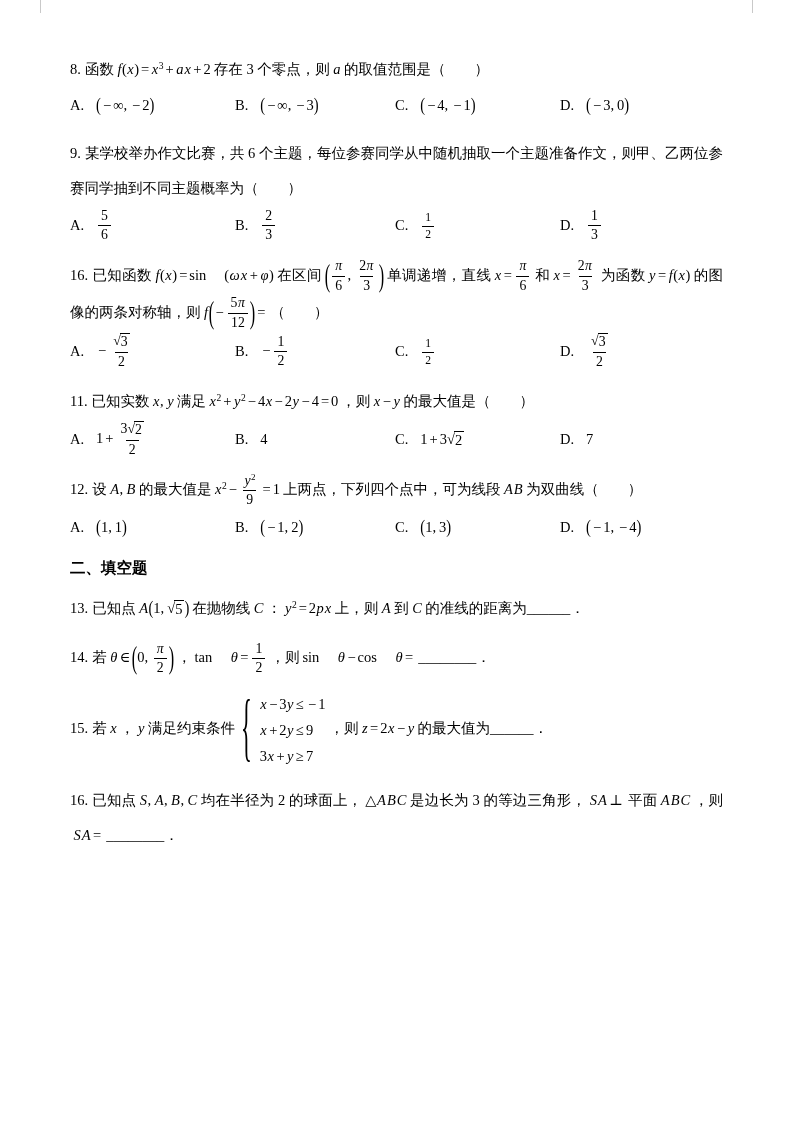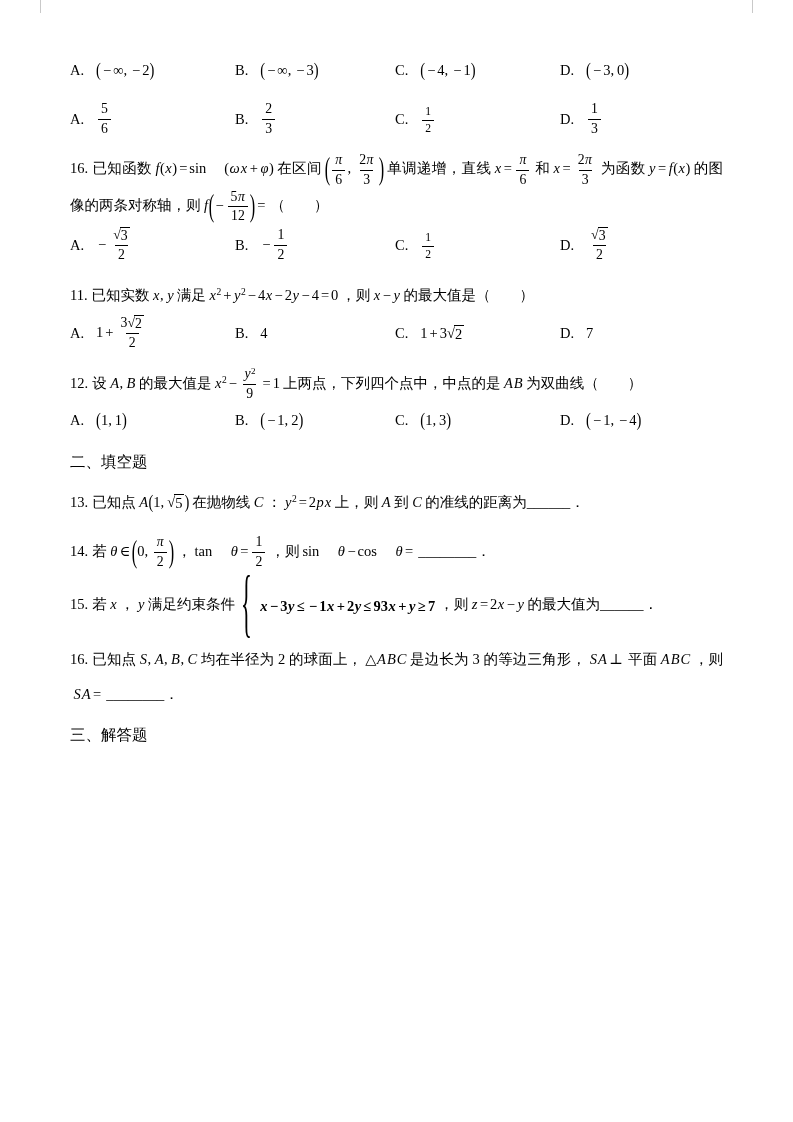--- a/index.html
+++ b/index.html
@@ -25,21 +25,21 @@
     grid-template-columns: 165px 160px 165px auto;
     align-items: center;
     line-height: 2.3;
     margin-top: 2px;
   }
   .option { display: flex; align-items: center; }
   .olabel { padding-right: 9px; }
 
   .sec-heading {
     font-family: "Liberation Sans", "DejaVu Sans", sans-serif;
-    font-weight: normal; font-size: 15.5px;
+    font-weight: bold; font-size: 15.5px;
     margin: 10px 0 12px 0;
   }
 
   
   .math { white-space: nowrap; margin: 0 3px; font-family: "Liberation Serif", "DejaVu Serif", serif; }
   .math i { font-style: italic; padding: 0 0.5px; }
   .fun { padding-right: 18px; }
   .op { padding: 0 2px; }
   .cm { padding-right: 3px; }
   sup { font-size: 0.66em; vertical-align: baseline; position: relative; top: -0.5em; }
@@ -59,51 +59,53 @@
 
   .bp1 { display: inline-block; transform: scaleY(1.3); transform-origin: center; }
   .bp2 { display: inline-block; transform: scaleY(2.2) scaleX(1.12); transform-origin: center; }
 
   .caseswrap { display: inline-flex; align-items: center; vertical-align: middle; margin: 0 4px; }
   .cbrace {
     display: inline-block; font-size: 1.25em; font-weight: 300;
     transform: scale(1.25, 4.2); transform-origin: center;
     margin: 0 9px 0 3px;
   }
-  .crows { display: inline-flex; flex-direction: row; font-weight: bold; }
+  .crows { display: inline-flex; flex-direction: column; }
   .crow { line-height: 1.8; white-space: nowrap; text-align: left; }
 </style>
 </head>
 <body>
 
 <div class="page">
   <div class="edge left"></div>
   <div class="edge right"></div>
   <div id="doc">
       <div class="question">
+        <div class="stem"><span class="qnum">8.</span><span class="trun">函数</span><span class="math"><i>f</i>(<i>x</i>)<span class="op">=</span><i>x</i><sup>3</sup><span class="op">+</span><i>a</i><i>x</i><span class="op">+</span>2</span><span class="trun">存在 3 个零点，则</span><span class="math"><i>a</i></span><span class="trun">的取值范围是（　　）</span></div>
         <div class="options">
           <div class="option">
             <span class="olabel">A.</span>
             <span class="ocontent"><span class="math"><span class="bp1">(</span><span class="op">−</span>∞<span class="cm">,</span><span class="op">−</span>2<span class="bp1">)</span></span></span>
           </div>
           <div class="option">
             <span class="olabel">B.</span>
             <span class="ocontent"><span class="math"><span class="bp1">(</span><span class="op">−</span>∞<span class="cm">,</span><span class="op">−</span>3<span class="bp1">)</span></span></span>
           </div>
           <div class="option">
             <span class="olabel">C.</span>
             <span class="ocontent"><span class="math"><span class="bp1">(</span><span class="op">−</span>4<span class="cm">,</span><span class="op">−</span>1<span class="bp1">)</span></span></span>
           </div>
           <div class="option">
             <span class="olabel">D.</span>
             <span class="ocontent"><span class="math"><span class="bp1">(</span><span class="op">−</span>3<span class="cm">,</span>0<span class="bp1">)</span></span></span>
           </div>
         </div>
       </div>
       <div class="question">
+        <div class="stem"><span class="qnum">9.</span><span class="trun">某学校举办作文比赛，共 6 个主题，每位参赛同学从中随机抽取一个主题准备作文，则甲、乙两位参赛同学抽到不同主题概率为（　　）</span></div>
         <div class="options">
           <div class="option">
             <span class="olabel">A.</span>
             <span class="ocontent"><span class="math"><span class="frac">
                   <span class="fn">5</span>
                   <span class="fd">6</span>
                 </span></span></span>
           </div>
           <div class="option">
             <span class="olabel">B.</span>
@@ -209,21 +211,21 @@
           <div class="option">
             <span class="olabel">D.</span>
             <span class="ocontent"><span class="math">7</span></span>
           </div>
         </div>
       </div>
       <div class="question">
         <div class="stem"><span class="qnum">12.</span><span class="trun">设</span><span class="math"><i>A</i><span class="cm">,</span><i>B</i></span><span class="trun">的最大值是</span><span class="math"><i>x</i><sup>2</sup><span class="op">−</span><span class="frac">
               <span class="fn"><i>y</i><sup>2</sup></span>
               <span class="fd">9</span>
-            </span><span class="op">=</span>1</span><span class="trun">上两点，下列四个点中，中点的是</span><span class="math"><i>A</i><i>B</i></span><span class="trun">为双曲线（　　）</span></div>
+            </span><span class="op">=</span>1</span><span class="trun">上两点，下列四个点中，可为线段</span><span class="math"><i>A</i><i>B</i></span><span class="trun">为双曲线（　　）</span></div>
         <div class="options">
           <div class="option">
             <span class="olabel">A.</span>
             <span class="ocontent"><span class="math"><span class="bp1">(</span>1<span class="cm">,</span>1<span class="bp1">)</span></span></span>
           </div>
           <div class="option">
             <span class="olabel">B.</span>
             <span class="ocontent"><span class="math"><span class="bp1">(</span><span class="op">−</span>1<span class="cm">,</span>2<span class="bp1">)</span></span></span>
           </div>
           <div class="option">
@@ -258,15 +260,14 @@
             <span class="crows">
               <span class="crow"><i>x</i><span class="op">−</span>3<i>y</i><span class="op">≤</span><span class="op">−</span>1</span>
               <span class="crow"><i>x</i><span class="op">+</span>2<i>y</i><span class="op">≤</span>9</span>
               <span class="crow">3<i>x</i><span class="op">+</span><i>y</i><span class="op">≥</span>7</span>
             </span>
           </span><span class="trun">，则</span><span class="math"><i>z</i><span class="op">=</span>2<i>x</i><span class="op">−</span><i>y</i></span><span class="trun">的最大值为______．</span></div>
       </div>
       <div class="question">
         <div class="stem"><span class="qnum">16.</span><span class="trun">已知点</span><span class="math"><i>S</i><span class="cm">,</span><i>A</i><span class="cm">,</span><i>B</i><span class="cm">,</span><i>C</i></span><span class="trun">均在半径为 2 的球面上，</span><span class="math">△<i>A</i><i>B</i><i>C</i></span><span class="trun">是边长为 3 的等边三角形，</span><span class="math"><i>S</i><i>A</i><span class="op">⊥</span></span><span class="trun">平面</span><span class="math"><i>A</i><i>B</i><i>C</i></span><span class="trun">，则</span><span class="math"><i>S</i><i>A</i><span class="op">=</span></span><span class="trun">________．</span></div>
       </div>
-      <div class="sec-heading">三、解答题</div>
     </div>
 </div>
 
 </body></html>

